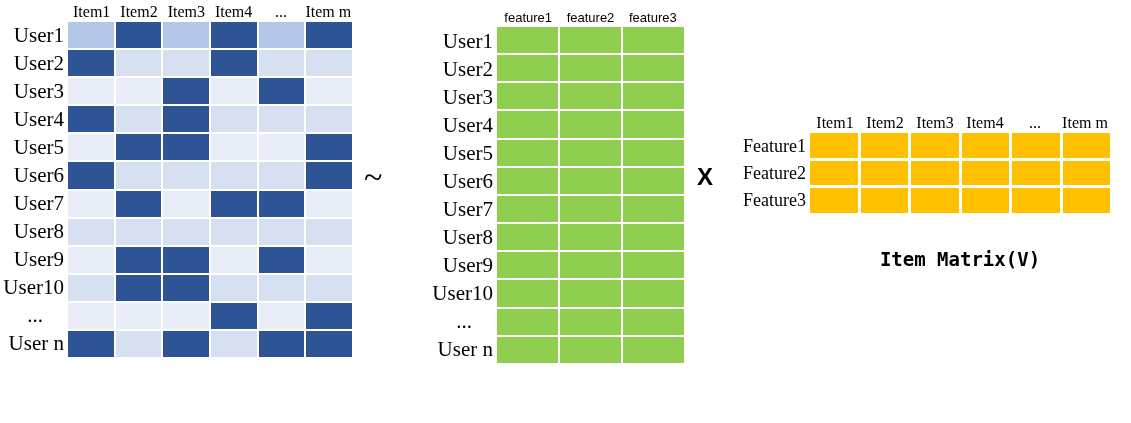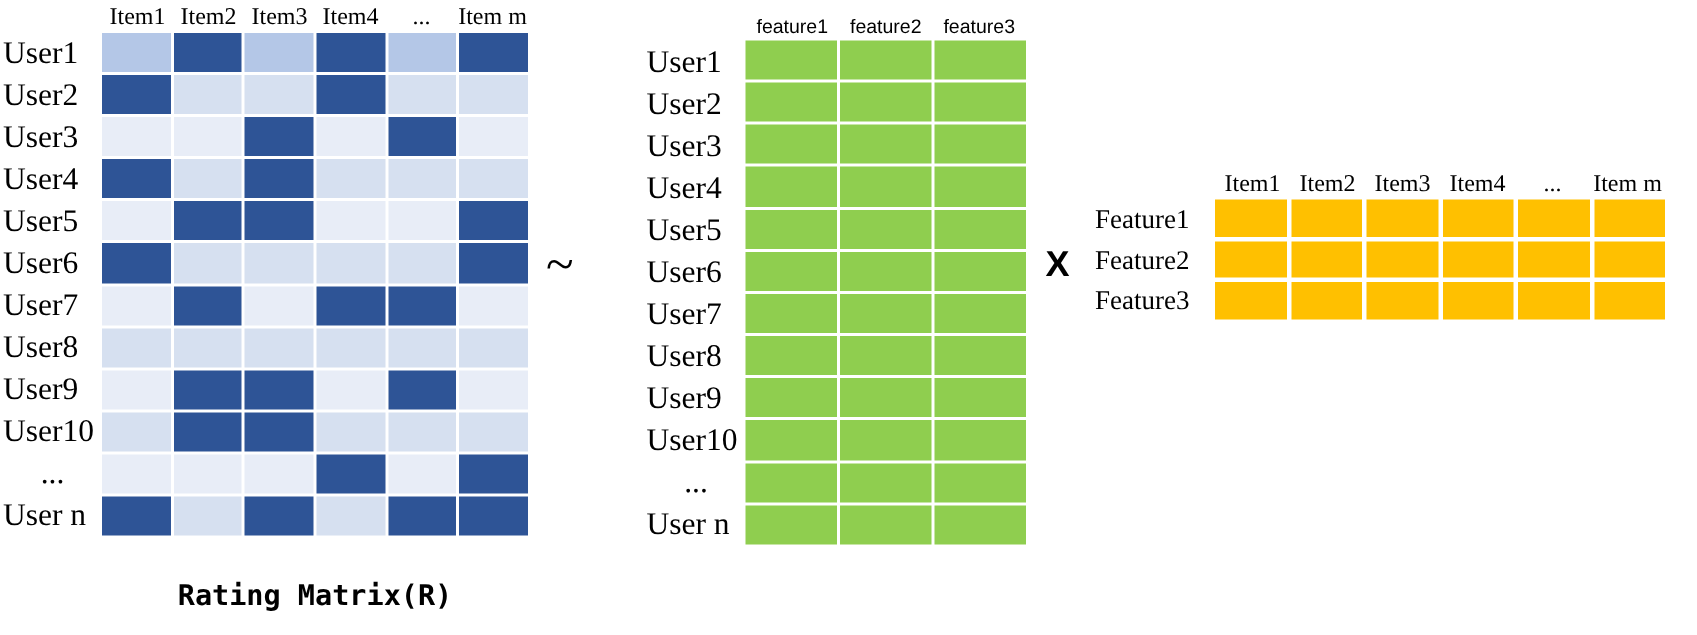--- a/index.html
+++ b/index.html
@@ -71,20 +71,21 @@
   }
 
   
   .row-labels {
     position: absolute;
     display: grid;
   }
   .row-labels > div {
     display: flex;
     align-items: center;
+    justify-content: flex-end;
     padding-right: 4px;
     box-sizing: border-box;
   }
 
   
   .col-labels {
     position: absolute;
     display: grid;
   }
   .col-labels > div {
@@ -259,21 +260,20 @@
       <div class="cell" style="background: rgb(232, 237, 247);"></div>
       <div class="cell" style="background: rgb(46, 84, 150);"></div>
       <div class="cell" style="background: rgb(46, 84, 150);"></div>
       <div class="cell" style="background: rgb(214, 224, 240);"></div>
       <div class="cell" style="background: rgb(46, 84, 150);"></div>
       <div class="cell" style="background: rgb(214, 224, 240);"></div>
       <div class="cell" style="background: rgb(46, 84, 150);"></div>
       <div class="cell" style="background: rgb(46, 84, 150);"></div>
     </div>
 
-  <div class="caption" id="rating-caption" style="left:68px; top:388px; width:284px;">Rating Matrix(R)</div>
 
   <div class="operator" id="approx-operator" style="left:364px; top:160px;">~</div>
 
   <div class="col-labels" id="user-col-labels" style="left: 497px; top: 8px; width: 187px; height: 16px; grid-template-columns: repeat(3, 1fr);">
       <div>
         <span class="feat-head" style="font-size: 13px;">feature1</span>
       </div>
       <div>
         <span class="feat-head" style="font-size: 13px;">feature2</span>
       </div>
@@ -410,14 +410,15 @@
       <div class="cell" style="background: rgb(255, 192, 0);"></div>
       <div class="cell" style="background: rgb(255, 192, 0);"></div>
       <div class="cell" style="background: rgb(255, 192, 0);"></div>
       <div class="cell" style="background: rgb(255, 192, 0);"></div>
       <div class="cell" style="background: rgb(255, 192, 0);"></div>
       <div class="cell" style="background: rgb(255, 192, 0);"></div>
       <div class="cell" style="background: rgb(255, 192, 0);"></div>
       <div class="cell" style="background: rgb(255, 192, 0);"></div>
     </div>
 
+  <div class="caption" id="item-caption" style="left:810px; top:250px; width:300px;">Item Matrix(V)</div>
 
 </div>
 
 </body></html>

